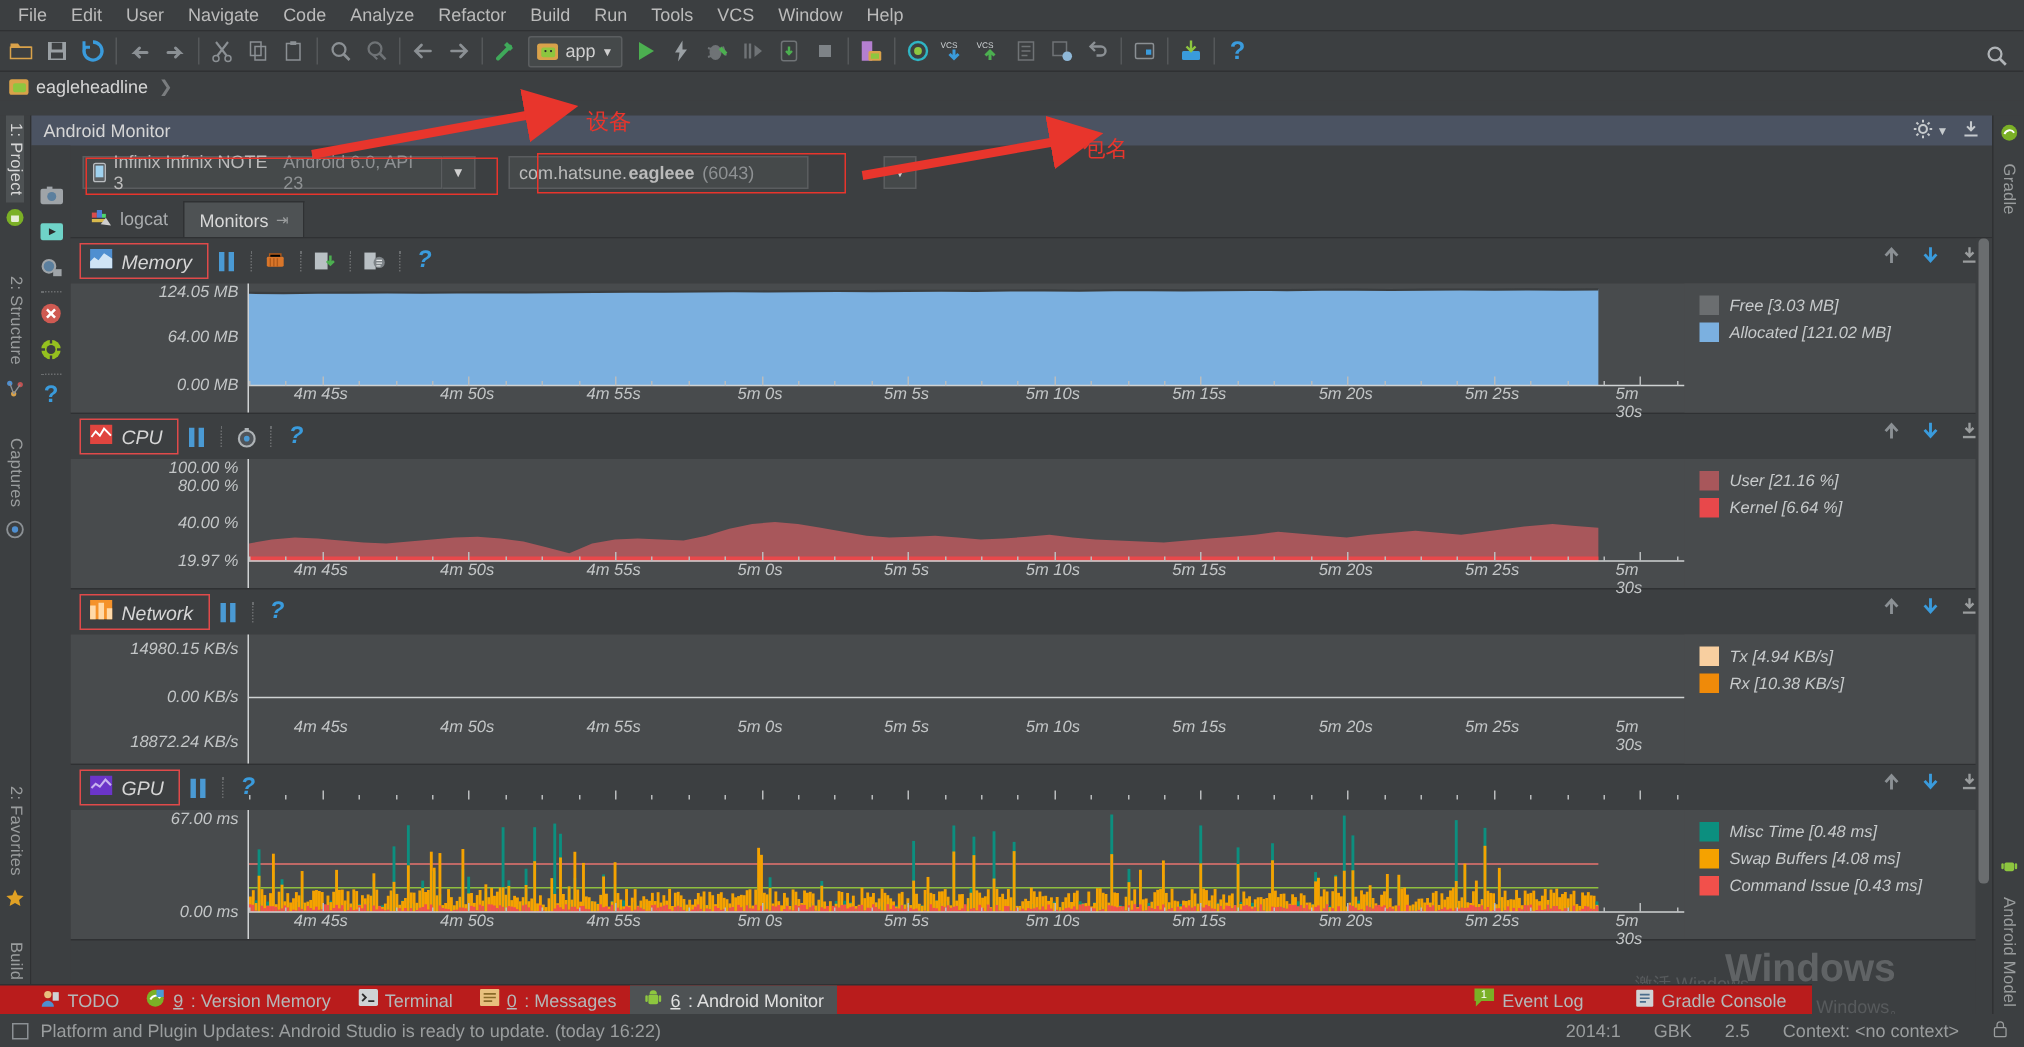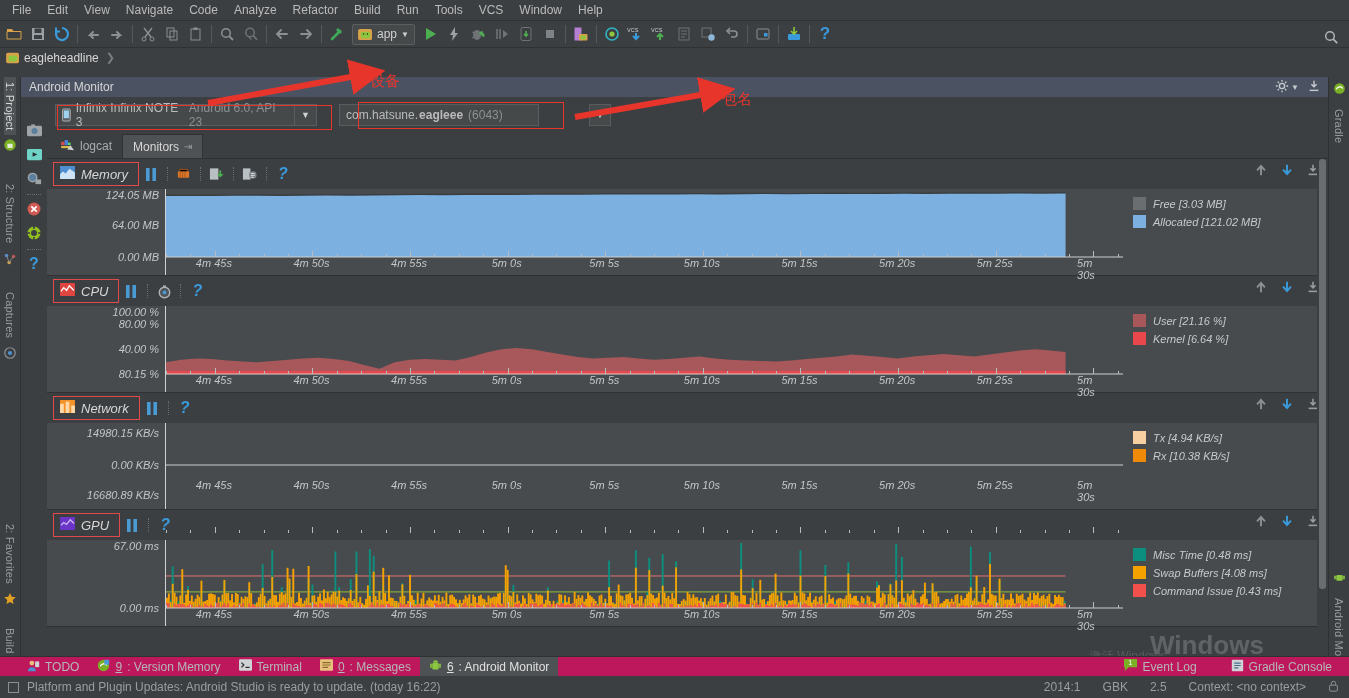--- a/index.html
+++ b/index.html
@@ -98,22 +98,22 @@
   .swatch { width:13px; height:13px; display:inline-block; }
   .leg-txt { font-size:11px; color:#c7cacb; white-space:nowrap; }
   .xt { position:absolute; font-size:11px; color:#c3c6c7; transform:translateX(-50%); }
   .tick { position:absolute; bottom:0; width:1px; height:4px; background:#b9bcbd; }
 
   
   .anno { position:absolute; color:#e8352c; font-size:15px; pointer-events:none; }
   .redbox { position:absolute; border:1px solid #e8352c; pointer-events:none; }
 
   
-  .bottombar { position:absolute; left:0; bottom:22px; width:1349px; height:20px;
-               background:#be185d; display:flex; align-items:center; padding-left:18px;
+  .bottombar { position:absolute; left:0; bottom:22px; width:1208px; height:20px;
+               background:#b91c1c; display:flex; align-items:center; padding-left:18px;
                border-top:1px solid #2f3133; }
   .bb { display:flex; align-items:center; gap:5px; padding:2px 9px; font-size:12px; color:#b5b8b9; }
   .bb.active { background:#4e5254; color:#e0e0e0; }
   .bb-right { position:absolute; right:8px; display:flex; align-items:center; gap:16px; }
   .statusbar { position:absolute; left:0; bottom:0; width:1349px; height:22px;
                background:#3c3f41; display:flex; align-items:center; padding-left:8px;
                font-size:12px; color:#9a9d9e; gap:8px; }
   .sb-right { position:absolute; right:10px; display:flex; gap:22px; align-items:center; font-size:12px; color:#9a9d9e;}
 
   .watermark { position:absolute; color:#6e7173; opacity:.55; pointer-events:none; }
@@ -123,21 +123,21 @@
   .vscroll .thumb { position:absolute; left:2px; width:7px; background:#6a6d6f; border-radius:3px; }
 </style>
 </head>
 <body>
 
 <div id="app">
 
   <div class="menubar" id="menubar">
       <div class="mi">File</div>
       <div class="mi">Edit</div>
-      <div class="mi">View</div>
+      <div class="mi">User</div>
       <div class="mi">Navigate</div>
       <div class="mi">Code</div>
       <div class="mi">Analyze</div>
       <div class="mi">Refactor</div>
       <div class="mi">Build</div>
       <div class="mi">Run</div>
       <div class="mi">Tools</div>
       <div class="mi">VCS</div>
       <div class="mi">Window</div>
       <div class="mi">Help</div>
@@ -687,21 +687,21 @@
                       <path d="M8 2v7M5 6l3 3 3-3" stroke="#9a9d9e" stroke-width="1.8" fill="none"></path>
                       <path d="M3 13h10" stroke="#9a9d9e" stroke-width="1.8"></path>
                     </svg></span>
                 </div>
               </div>
               <div class="chart-area" style="height: 86px;">
                 <div class="yaxis">
                   <div class="ylab" style="top: 0px;">100.00 %</div>
                   <div class="ylab" style="top: 12.4px;">80.00 %</div>
                   <div class="ylab" style="top: 37.2px;">40.00 %</div>
-                  <div class="ylab" style="top: 62px;">80.15 %</div>
+                  <div class="ylab" style="top: 62px;">19.97 %</div>
                 </div>
                 <div class="plot"><svg width="100%" height="86px" viewBox="0 0 1000 86" preserveAspectRatio="none">
                     <path d="M0,68 L0.0,56.3 L15.9,53.7 L31.9,52.4 L47.8,53.0 L63.7,54.4 L79.7,55.6 L95.6,56.3 L111.5,55.0 L127.5,53.7 L143.4,52.4 L159.3,51.8 L175.3,53.0 L191.2,55.0 L207.1,58.9 L223.1,62.8 L239.0,56.3 L254.9,53.7 L270.8,53.0 L286.8,53.7 L302.7,54.4 L318.6,51.1 L334.6,46.5 L350.5,43.3 L366.4,42.0 L382.4,43.3 L398.3,45.9 L414.2,48.5 L430.2,51.1 L446.1,52.4 L462.0,51.8 L478.0,51.1 L493.9,52.4 L509.8,53.7 L525.8,53.0 L541.7,51.8 L557.6,50.5 L573.6,52.4 L589.5,53.7 L605.4,54.4 L621.4,55.0 L637.3,55.6 L653.2,54.4 L669.2,53.0 L685.1,51.8 L701.0,50.5 L716.9,48.5 L732.9,49.8 L748.8,51.1 L764.7,52.4 L780.7,50.5 L796.6,49.2 L812.5,47.9 L828.5,49.2 L844.4,50.5 L860.3,48.5 L876.3,46.5 L892.2,44.6 L908.1,43.3 L924.1,44.6 L940.0,45.9 L940,68 Z" fill="#a8575b"></path>
                     <rect x="0" y="65" width="940" height="3.2" fill="#e8484b"></rect>
                     <line x1="0" x2="1000" y1="68" y2="68" stroke="#cfd2d3" stroke-width="1"></line>
                   </svg><div style="position: absolute; left: 0px; right: 0px; bottom: 0px; height: 18px;">
                     <div class="xt" style="left: 5%;">4m 45s</div>
                     <div class="xt" style="left: 15.2%;">4m 50s</div>
                     <div class="xt" style="left: 25.4%;">4m 55s</div>
                     <div class="xt" style="left: 35.6%;">5m 0s</div>
@@ -793,21 +793,21 @@
                   <span><svg width="14" height="14" viewBox="0 0 16 16">
                       <path d="M8 2v7M5 6l3 3 3-3" stroke="#9a9d9e" stroke-width="1.8" fill="none"></path>
                       <path d="M3 13h10" stroke="#9a9d9e" stroke-width="1.8"></path>
                     </svg></span>
                 </div>
               </div>
               <div class="chart-area" style="height: 86px;">
                 <div class="yaxis">
                   <div class="ylab" style="top: 4px;">14980.15 KB/s</div>
                   <div class="ylab" style="top: 36px;">0.00 KB/s</div>
-                  <div class="ylab" style="top: 66px;">16680.89 KB/s</div>
+                  <div class="ylab" style="top: 66px;">18872.24 KB/s</div>
                 </div>
                 <div class="plot"><svg width="100%" height="86px" viewBox="0 0 1000 86" preserveAspectRatio="none">
                     <line x1="0" x2="1000" y1="42" y2="42" stroke="#cfd2d3" stroke-width="1"></line>
                   </svg><div style="position: absolute; left: 0px; right: 0px; bottom: 0px; height: 18px;">
                     <div class="xt" style="left: 5%; bottom: auto; top: -12px;">4m 45s</div>
                     <div class="xt" style="left: 15.2%; bottom: auto; top: -12px;">4m 50s</div>
                     <div class="xt" style="left: 25.4%; bottom: auto; top: -12px;">4m 55s</div>
                     <div class="xt" style="left: 35.6%; bottom: auto; top: -12px;">5m 0s</div>
                     <div class="xt" style="left: 45.8%; bottom: auto; top: -12px;">5m 5s</div>
                     <div class="xt" style="left: 56%; bottom: auto; top: -12px;">5m 10s</div>
@@ -2397,21 +2397,21 @@
 
   <svg width="1349" height="698" style="position:absolute;left:0;top:0;pointer-events:none;">
     <defs>
       <marker id="ah" markerWidth="6" markerHeight="6" refX="1" refY="3" orient="auto">
         <path d="M0,0 L6,3 L0,6 z" fill="#e8352c"></path>
       </marker>
     </defs>
     <path d="M208,103 L356,76" stroke="#e8352c" stroke-width="6" fill="none" marker-end="url(#ah)"></path>
     <path d="M575,117 L706,94" stroke="#e8352c" stroke-width="6" fill="none" marker-end="url(#ah)"></path>
   </svg>
-  <div class="anno" style="left:370px; top:72px;">设备</div>
+  <div class="anno" style="left:391px; top:72px;">设备</div>
   <div class="anno" style="left:722px; top:90px;">包名</div>
 
   <div class="redbox" style="left:57px; top:105px; width:275px; height:25px;"></div>
   <div class="redbox" style="left:358px; top:102px; width:206px; height:27px;"></div>
 
   <div class="watermark" style="left:1150px;top:630px;font-size:26px;font-weight:bold;color:#8d9092;opacity:.45;">Windows</div>
   <div class="watermark" style="left:1090px;top:648px;font-size:12px;">激活 Windows</div>
   <div class="watermark" style="left:1115px;top:663px;font-size:12px;">转到"设置"以激活 Windows。</div>
 
   <div class="bottombar" id="bottombar">

